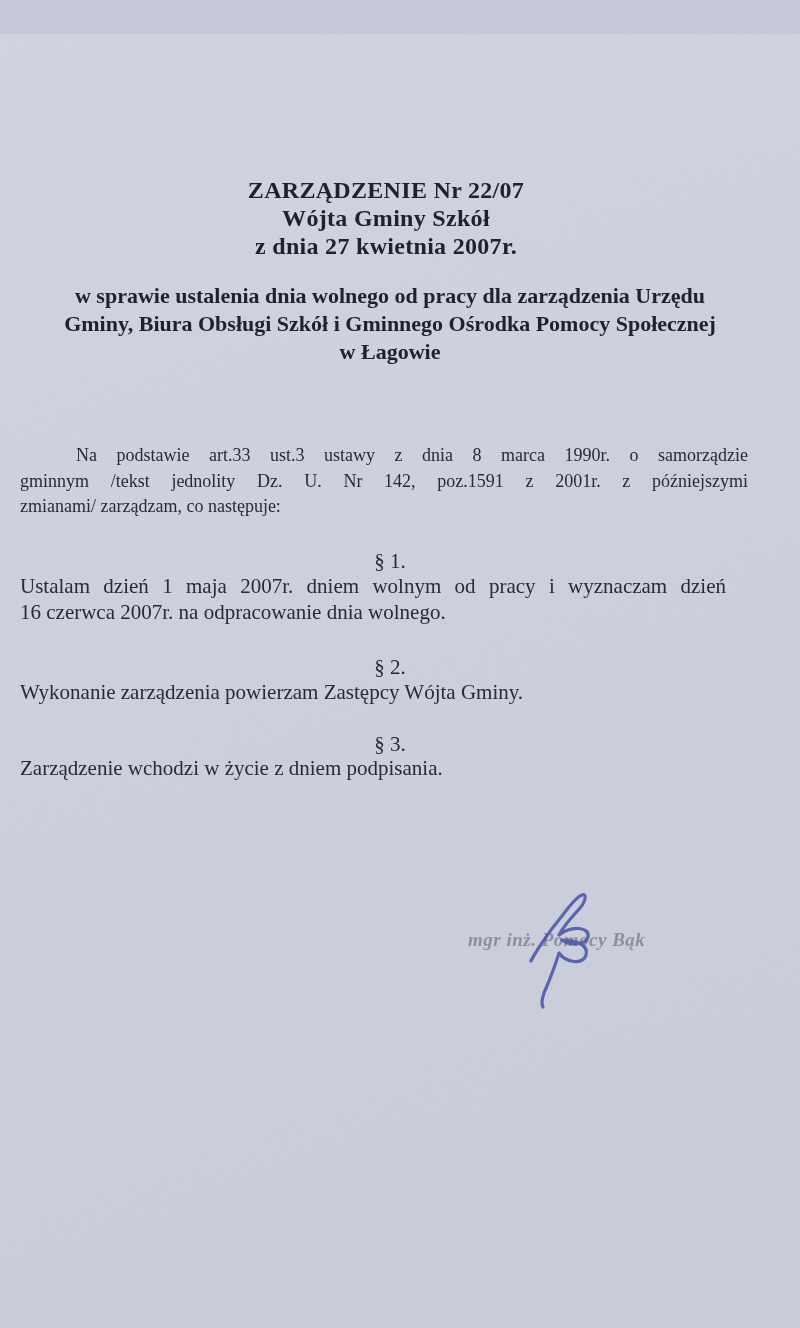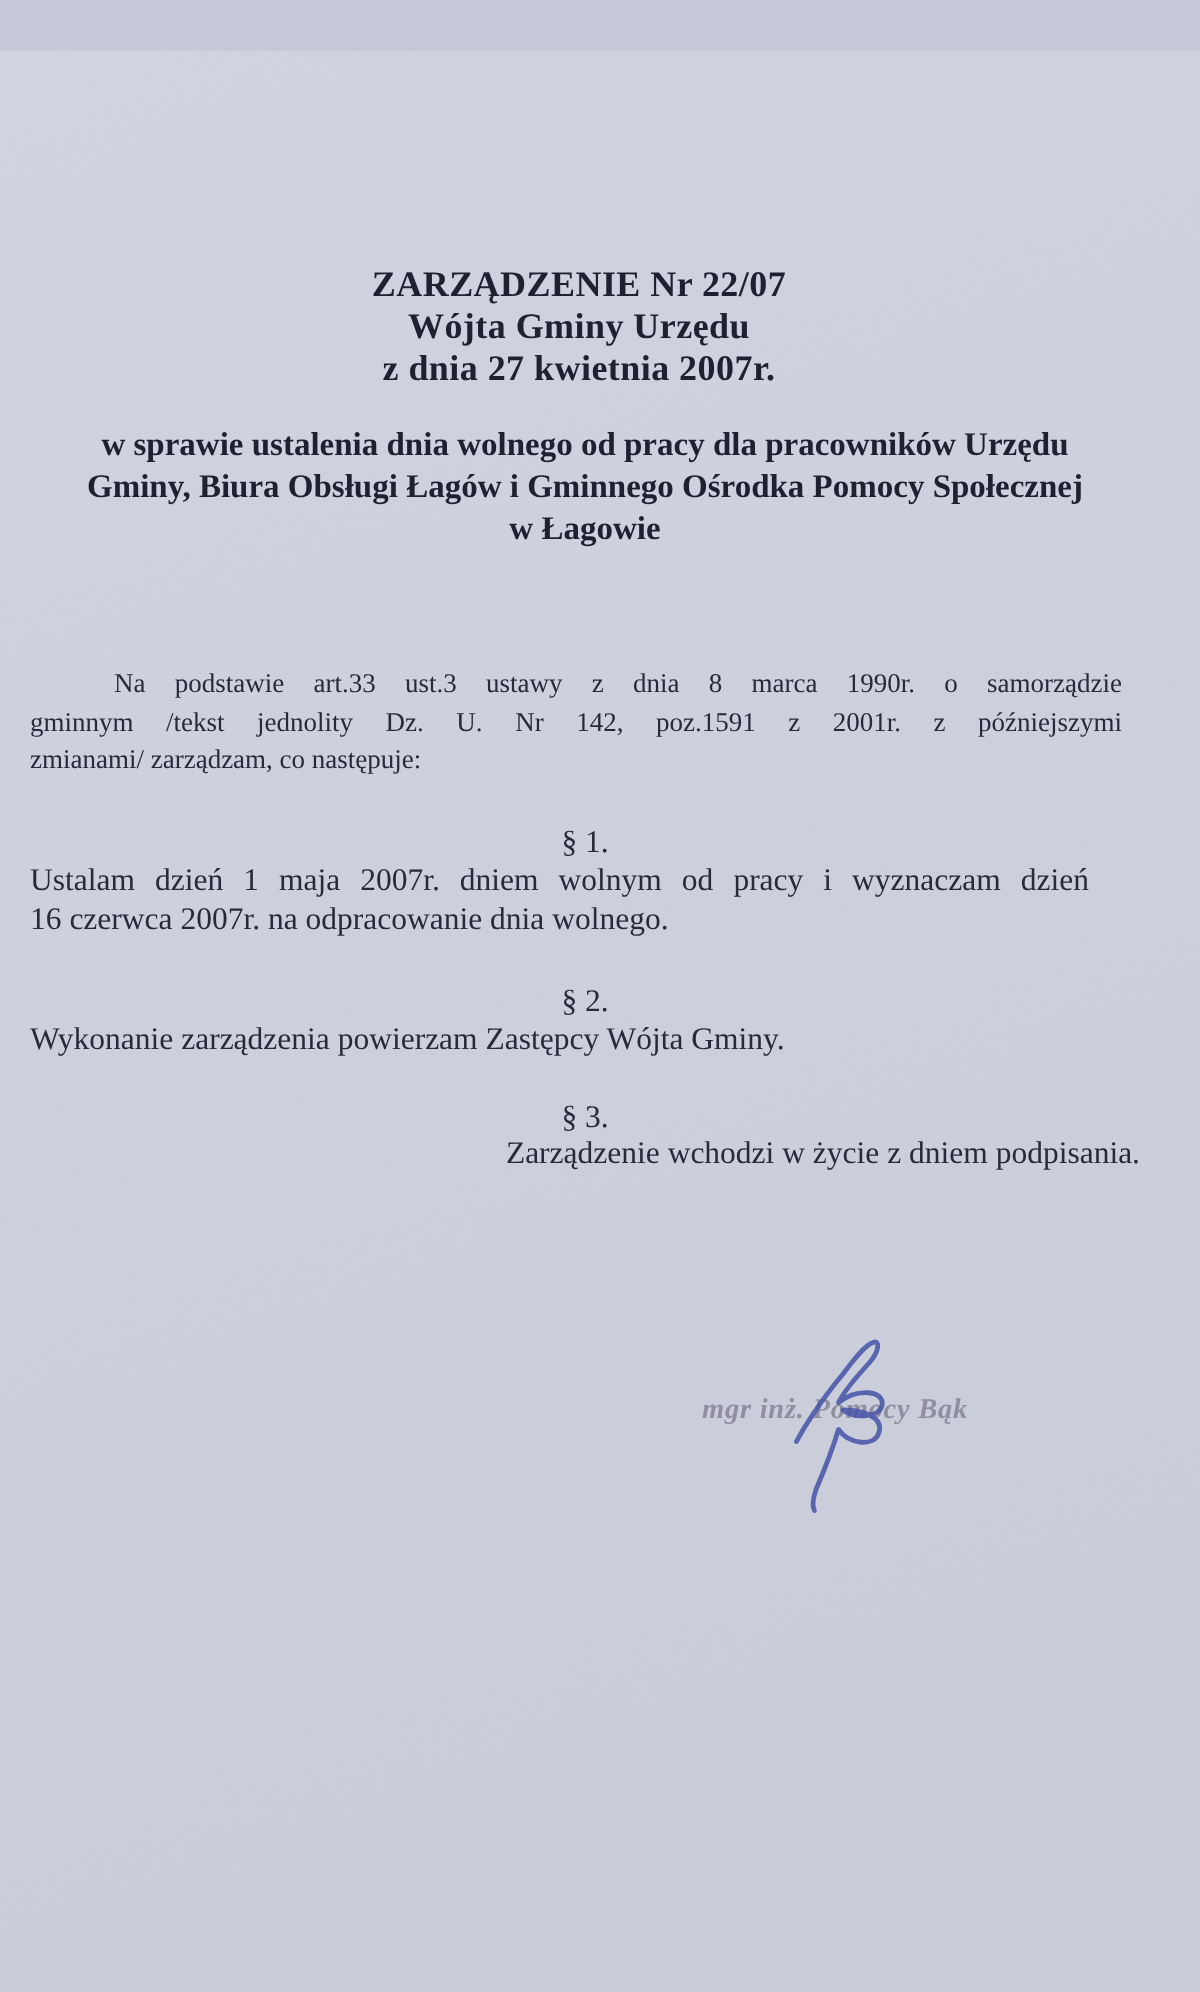--- a/index.html
+++ b/index.html
@@ -53,21 +53,21 @@
   }
   .sec-text {
     left: 20px;
     font-size: 21px; line-height: 25.5px;
   }
   #sec1-num { top: 515px; }
   #sec1-text { top: 540px; width: 706px; }
   #sec2-num { top: 621px; }
   #sec2-text { top: 646px; width: 740px; }
   #sec3-num { top: 698px; }
-  #sec3-text { top: 722px; width: 740px; text-align: right; }
+  #sec3-text { top: 722px; width: 740px; }
 
   .sig-block { top: 878px; left: 468px; }
   .sig-title {
     font-weight: 700;
     font-size: 20px; line-height: 24px;
     letter-spacing: .8px;
     color: #8d8a9d;
   }
   .sig-name {
     margin-top: 16px;
@@ -93,27 +93,27 @@
       <feColorMatrix type="saturate" values="0"></feColorMatrix>
       <feComponentTransfer>
           <feFuncA type="linear" slope="0.10" intercept="0"></feFuncA>
         </feComponentTransfer>
     </filter>
     <rect width="800" height="1328" filter="url(#grain)"></rect>
   </svg>
 
   <div class="abs title-block">
     <div>ZARZĄDZENIE Nr 22/07</div>
-    <div>Wójta Gminy Urzędu</div>
+    <div>Wójta Gminy Szkół</div>
     <div>z dnia 27 kwietnia 2007r.</div>
   </div>
 
   <div class="abs subject-block">
-    <div>w sprawie ustalenia dnia wolnego od pracy dla pracowników Urzędu</div>
-    <div>Gminy, Biura Obsługi Łagów  i Gminnego Ośrodka Pomocy Społecznej</div>
+    <div>w sprawie ustalenia dnia wolnego od pracy dla zarządzenia Urzędu</div>
+    <div>Gminy, Biura Obsługi Szkół  i Gminnego Ośrodka Pomocy Społecznej</div>
     <div>w Łagowie</div>
   </div>
 
   <div class="abs legal-block">
     <div class="jline indent-first">Na podstawie art.33 ust.3 ustawy z dnia 8 marca 1990r. o samorządzie</div>
     <div class="jline">gminnym /tekst jednolity Dz. U. Nr 142, poz.1591 z 2001r. z późniejszymi</div>
     <div>zmianami/ zarządzam, co następuje:</div>
   </div>
 
   <div id="sec1-num" class="abs sec-num">§ 1.</div>

